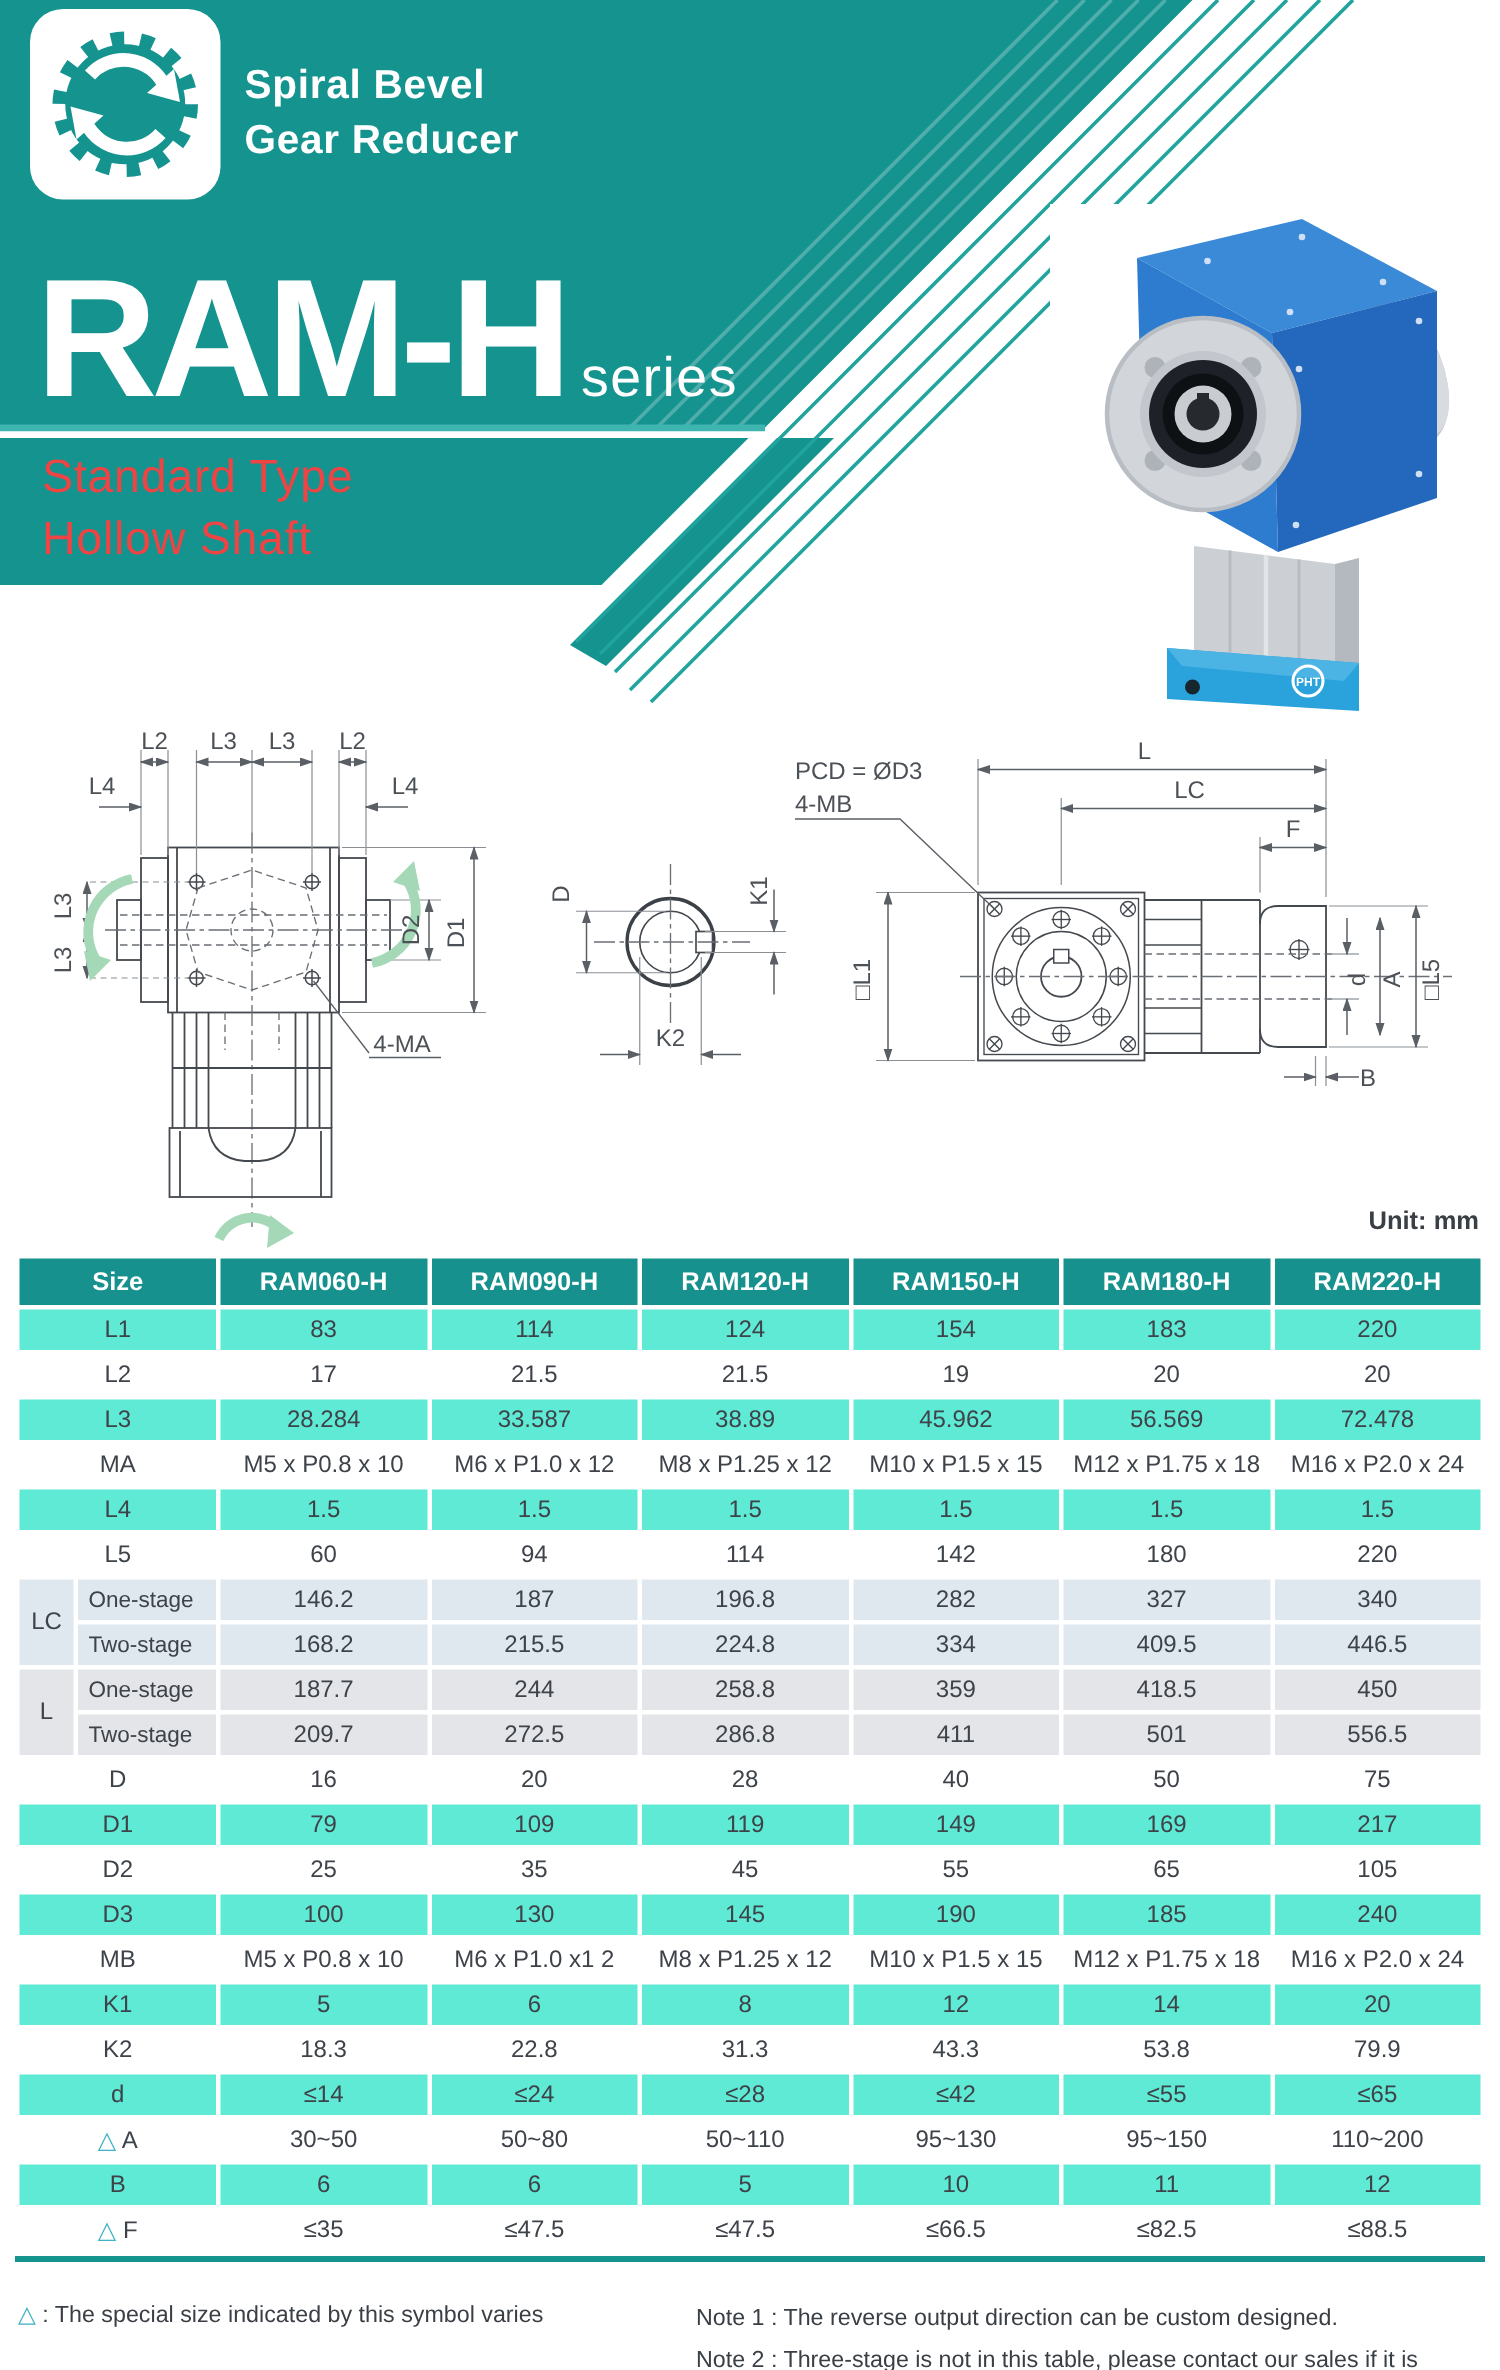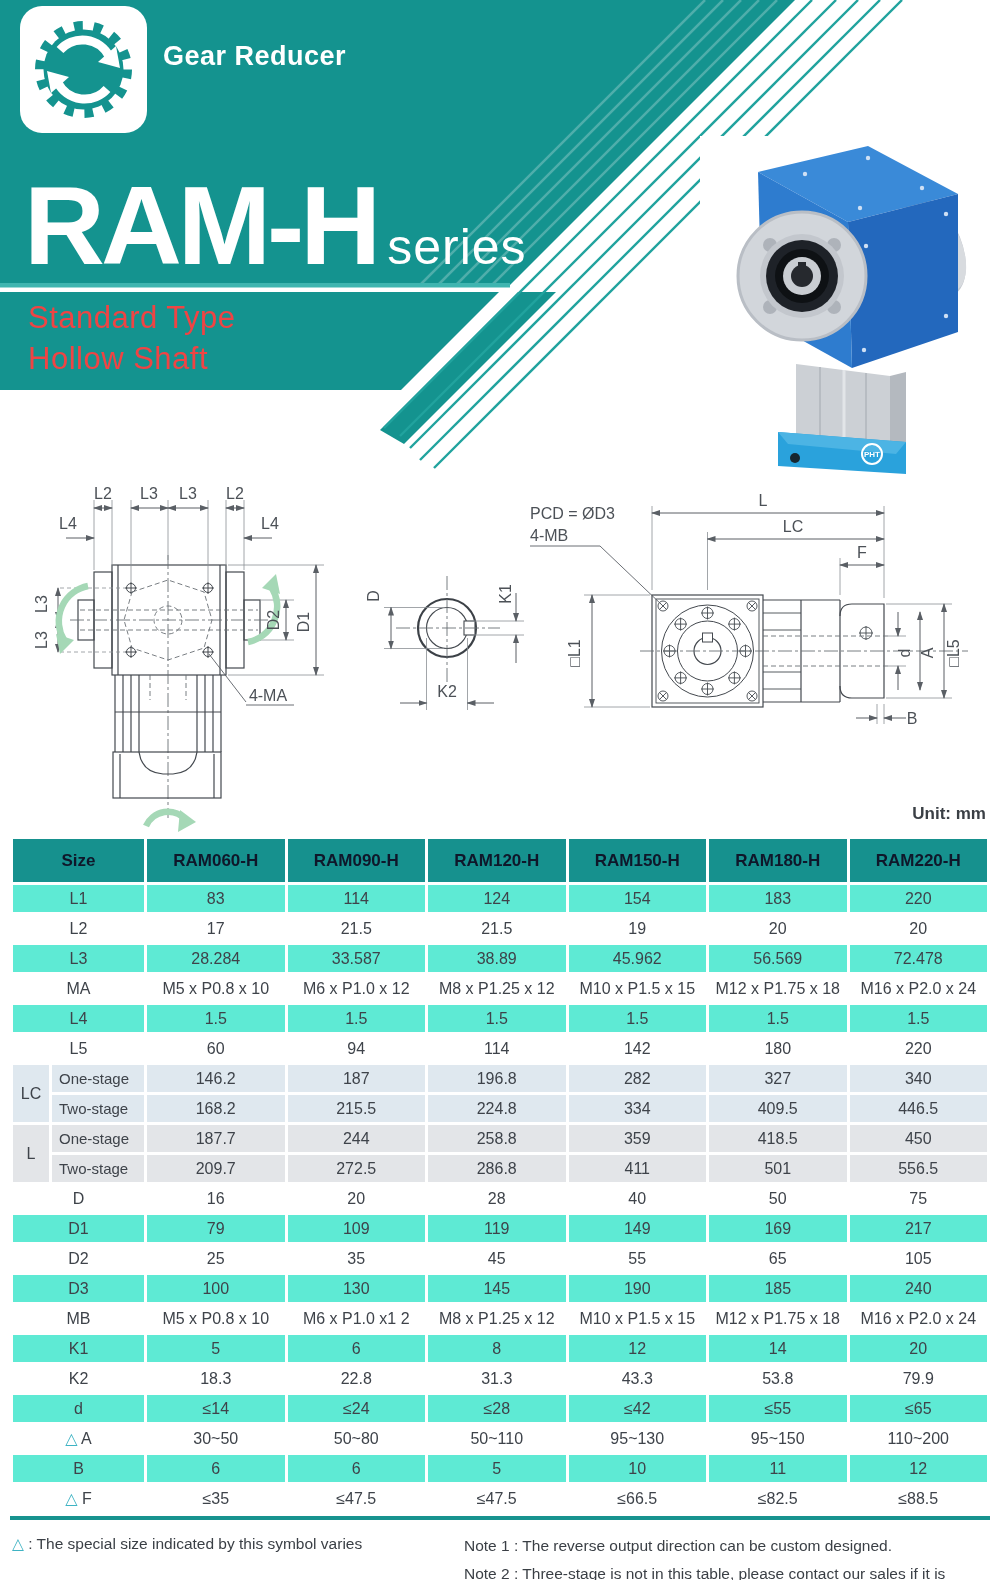--- a/index.html
+++ b/index.html
@@ -7,31 +7,31 @@
     width:1000px;height:1580px;position:relative;background:#fff;
     font-family:"Liberation Sans", sans-serif;overflow:hidden;
     -webkit-font-smoothing:antialiased;
   }
   .abs{position:absolute;}
   
   #header-svg{position:absolute;top:0;left:0;}
   .brand-text{position:absolute;top:38px;left:163px;color:#fff;font-size:27px;font-weight:bold;line-height:37px;letter-spacing:.5px;}
   .series-title{position:absolute;top:170px;left:24px;display:flex;align-items:baseline;color:#fff;}
   .series-title .big{font-size:112px;font-weight:bold;letter-spacing:-4px;line-height:1;}
-  .series-title .small{font-size:50px;font-weight:normal;margin-left:10px;letter-spacing:1px;}
+  .series-title .small{font-size:37px;font-weight:normal;margin-left:10px;letter-spacing:1px;}
   .banner-text{position:absolute;top:297px;left:28px;color:#ef4444;font-size:31px;font-weight:normal;line-height:41px;letter-spacing:.5px;}
   
   #drawings{position:absolute;top:470px;left:0;}
   
   .unit{position:absolute;top:804px;right:14px;font-size:17px;color:#3a3f45;font-weight:bold;}
   
   .table-wrap{position:absolute;top:836px;left:10px;width:980px;}
   table{border-collapse:separate;border-spacing:3px;width:100%;table-layout:fixed;}
   col.c-group{width:36px;} col.c-sub{width:92px;}
-  th{background:#16918e;color:#0f172a;font-weight:bold;font-size:17px;height:43px;padding:0;}
+  th{background:#16918e;color:#ffffff;font-weight:bold;font-size:17px;height:31px;padding:0;}
   td{text-align:center;font-size:16px;color:#3e434a;height:27px;padding:0 2px;overflow:hidden;white-space:nowrap;}
   tr.sh-a>td{background:#5eead4;}
   tr.sh-w>td{background:#ffffff;}
   tr.sh-lc>td{background:#dfe8ef;}
   tr.sh-lg>td{background:#e3e5e8;}
   td.row-sub-label{text-align:left;padding-left:7px;font-size:15px;}
   td.row-group-label{font-size:16px;}
   .tri{color:#3fb3c3;}
   .table-rule{height:4px;background:#17938f;margin-top:1px;}
   
@@ -122,20 +122,21 @@
     <polygon points="78,296 206,306 206,338 78,330" fill="#2aa2dc"></polygon>
     <polygon points="78,296 206,306 196,318 88,308" fill="#4cb4e4"></polygon>
     <circle cx="95" cy="322" r="5" fill="#16262f"></circle>
     <g>
       <circle cx="172" cy="318" r="10" fill="none" stroke="#fff" stroke-width="2"></circle>
       <text x="172" y="321" font-size="8" fill="#fff" text-anchor="middle" font-weight="bold">PHT</text>
     </g>
   </svg>
 
   <div class="brand-text">
+    <div>Spiral Bevel</div>
     <div>Gear Reducer</div>
   </div>
   <div class="series-title">
     <span class="big">RAM-H</span>
     <span class="small">series</span>
   </div>
   <div class="banner-text">
     <div>Standard Type</div>
     <div>Hollow Shaft</div>
   </div>

